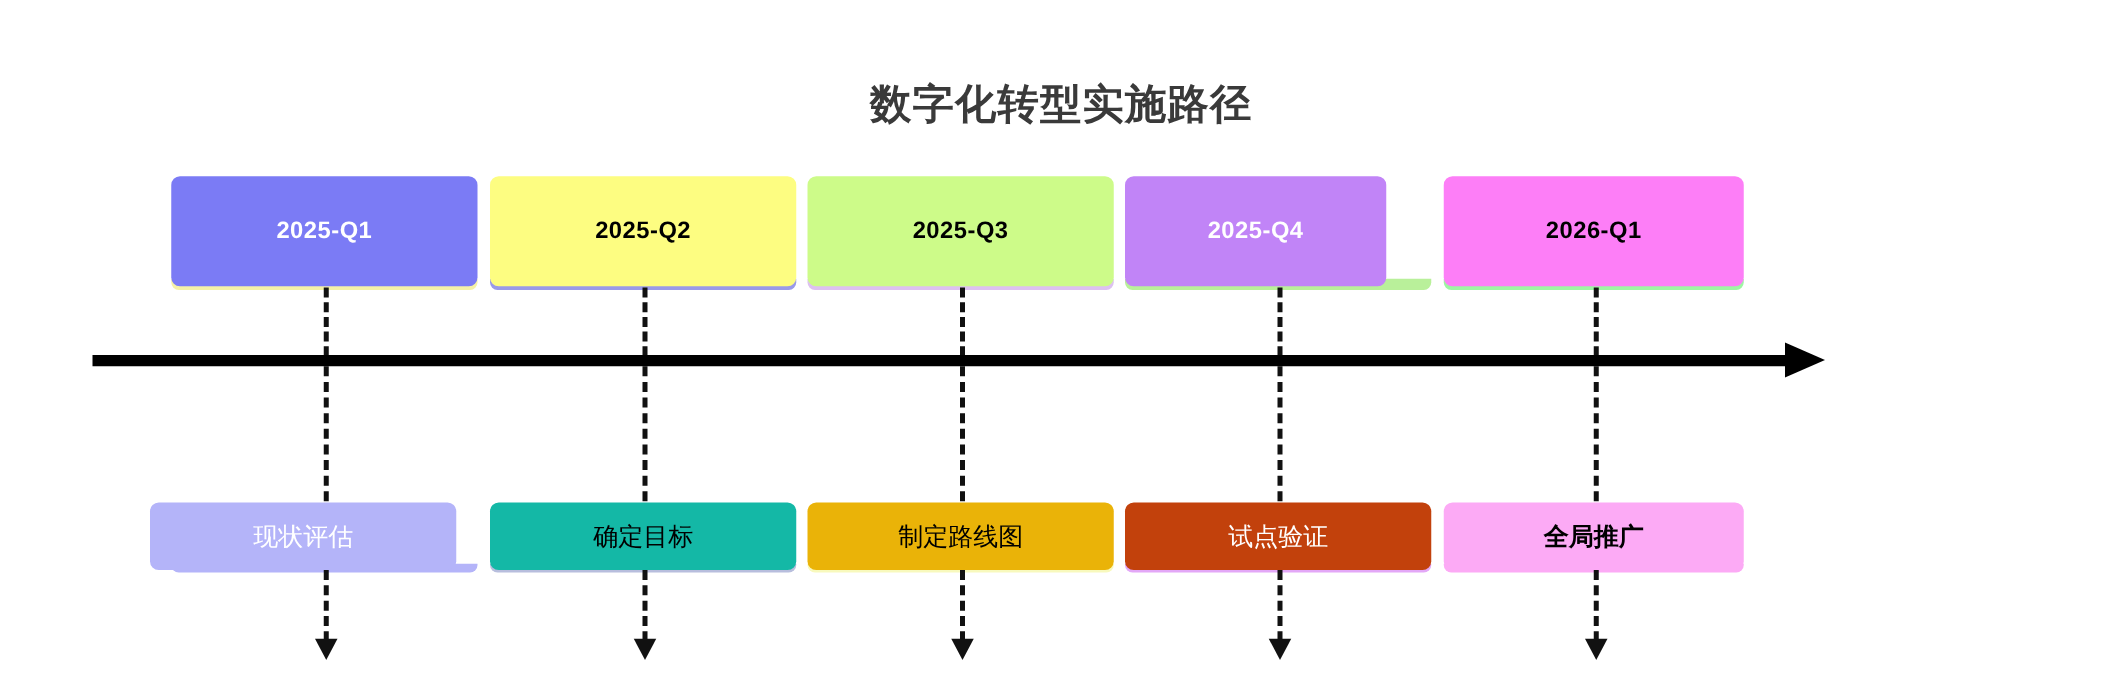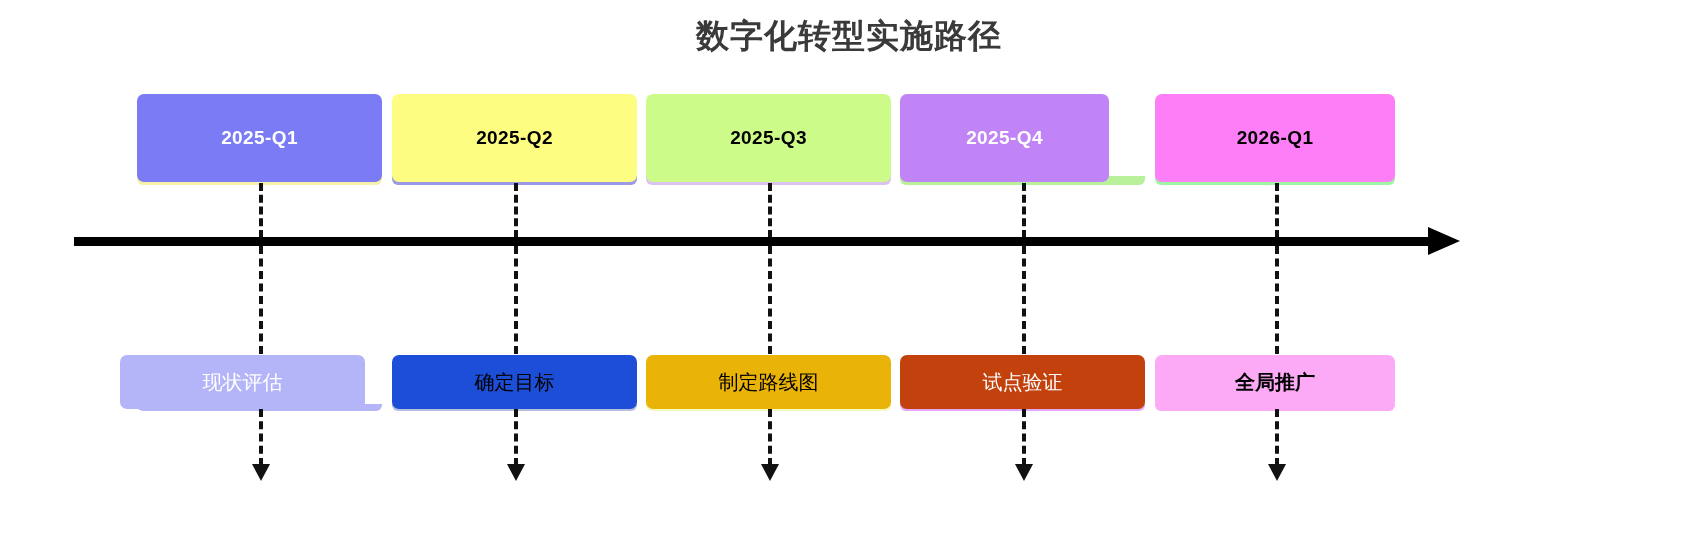--- a/index.html
+++ b/index.html
@@ -7,21 +7,21 @@
     margin: 0; padding: 0;
     background: #ffffff;
   }
   body {
     width: 1698px; height: 542px;
     position: relative;
     overflow: hidden;
     font-family: "Liberation Sans", "DejaVu Sans", sans-serif;
   }
 
-  #stage { position: absolute; inset: 0; }
+  #stage { position: absolute; inset: 0; margin-top: 47px; }
 
   
   .title {
     position: absolute;
     left: 0; right: 0;
     top: 14px;
     text-align: center;
     font-size: 33px;
     font-weight: bold;
     color: #3a3a3a;
@@ -137,21 +137,21 @@
       </div>
       <div class="connector conn-bottom" style="left: 259px;"></div>
       <div class="down-arrow" style="left: 261px;"></div>
       <div class="quarter-shadow" style="left: 392px; width: 245px; background: rgb(154, 154, 232);"></div>
       <div class="card quarter-card" style="left: 392px; width: 245px; background: rgb(253, 253, 129); color: rgb(0, 0, 0);">
         <span>2025-Q2</span>
       </div>
       <div class="connector conn-top" style="left: 514px;"></div>
       <div class="connector conn-mid" style="left: 514px;"></div>
       <div class="milestone-shadow" style="left: 392px; width: 245px; background: rgb(184, 190, 221);"></div>
-      <div class="card milestone-card" style="left: 392px; width: 245px; background: #1d4ed8; color: rgb(0, 0, 0);">
+      <div class="card milestone-card" style="left: 392px; width: 245px; background: #14b8a6; color: rgb(0, 0, 0);">
         <span>确定目标</span>
       </div>
       <div class="connector conn-bottom" style="left: 514px;"></div>
       <div class="down-arrow" style="left: 516px;"></div>
       <div class="quarter-shadow" style="left: 646px; width: 245px; background: rgb(221, 193, 240);"></div>
       <div class="card quarter-card" style="left: 646px; width: 245px; background: rgb(205, 251, 137); color: rgb(0, 0, 0); text-align: center;">
         <span>2025-Q3</span>
       </div>
       <div class="connector conn-top" style="left: 768px;"></div>
       <div class="connector conn-mid" style="left: 768px;"></div>

